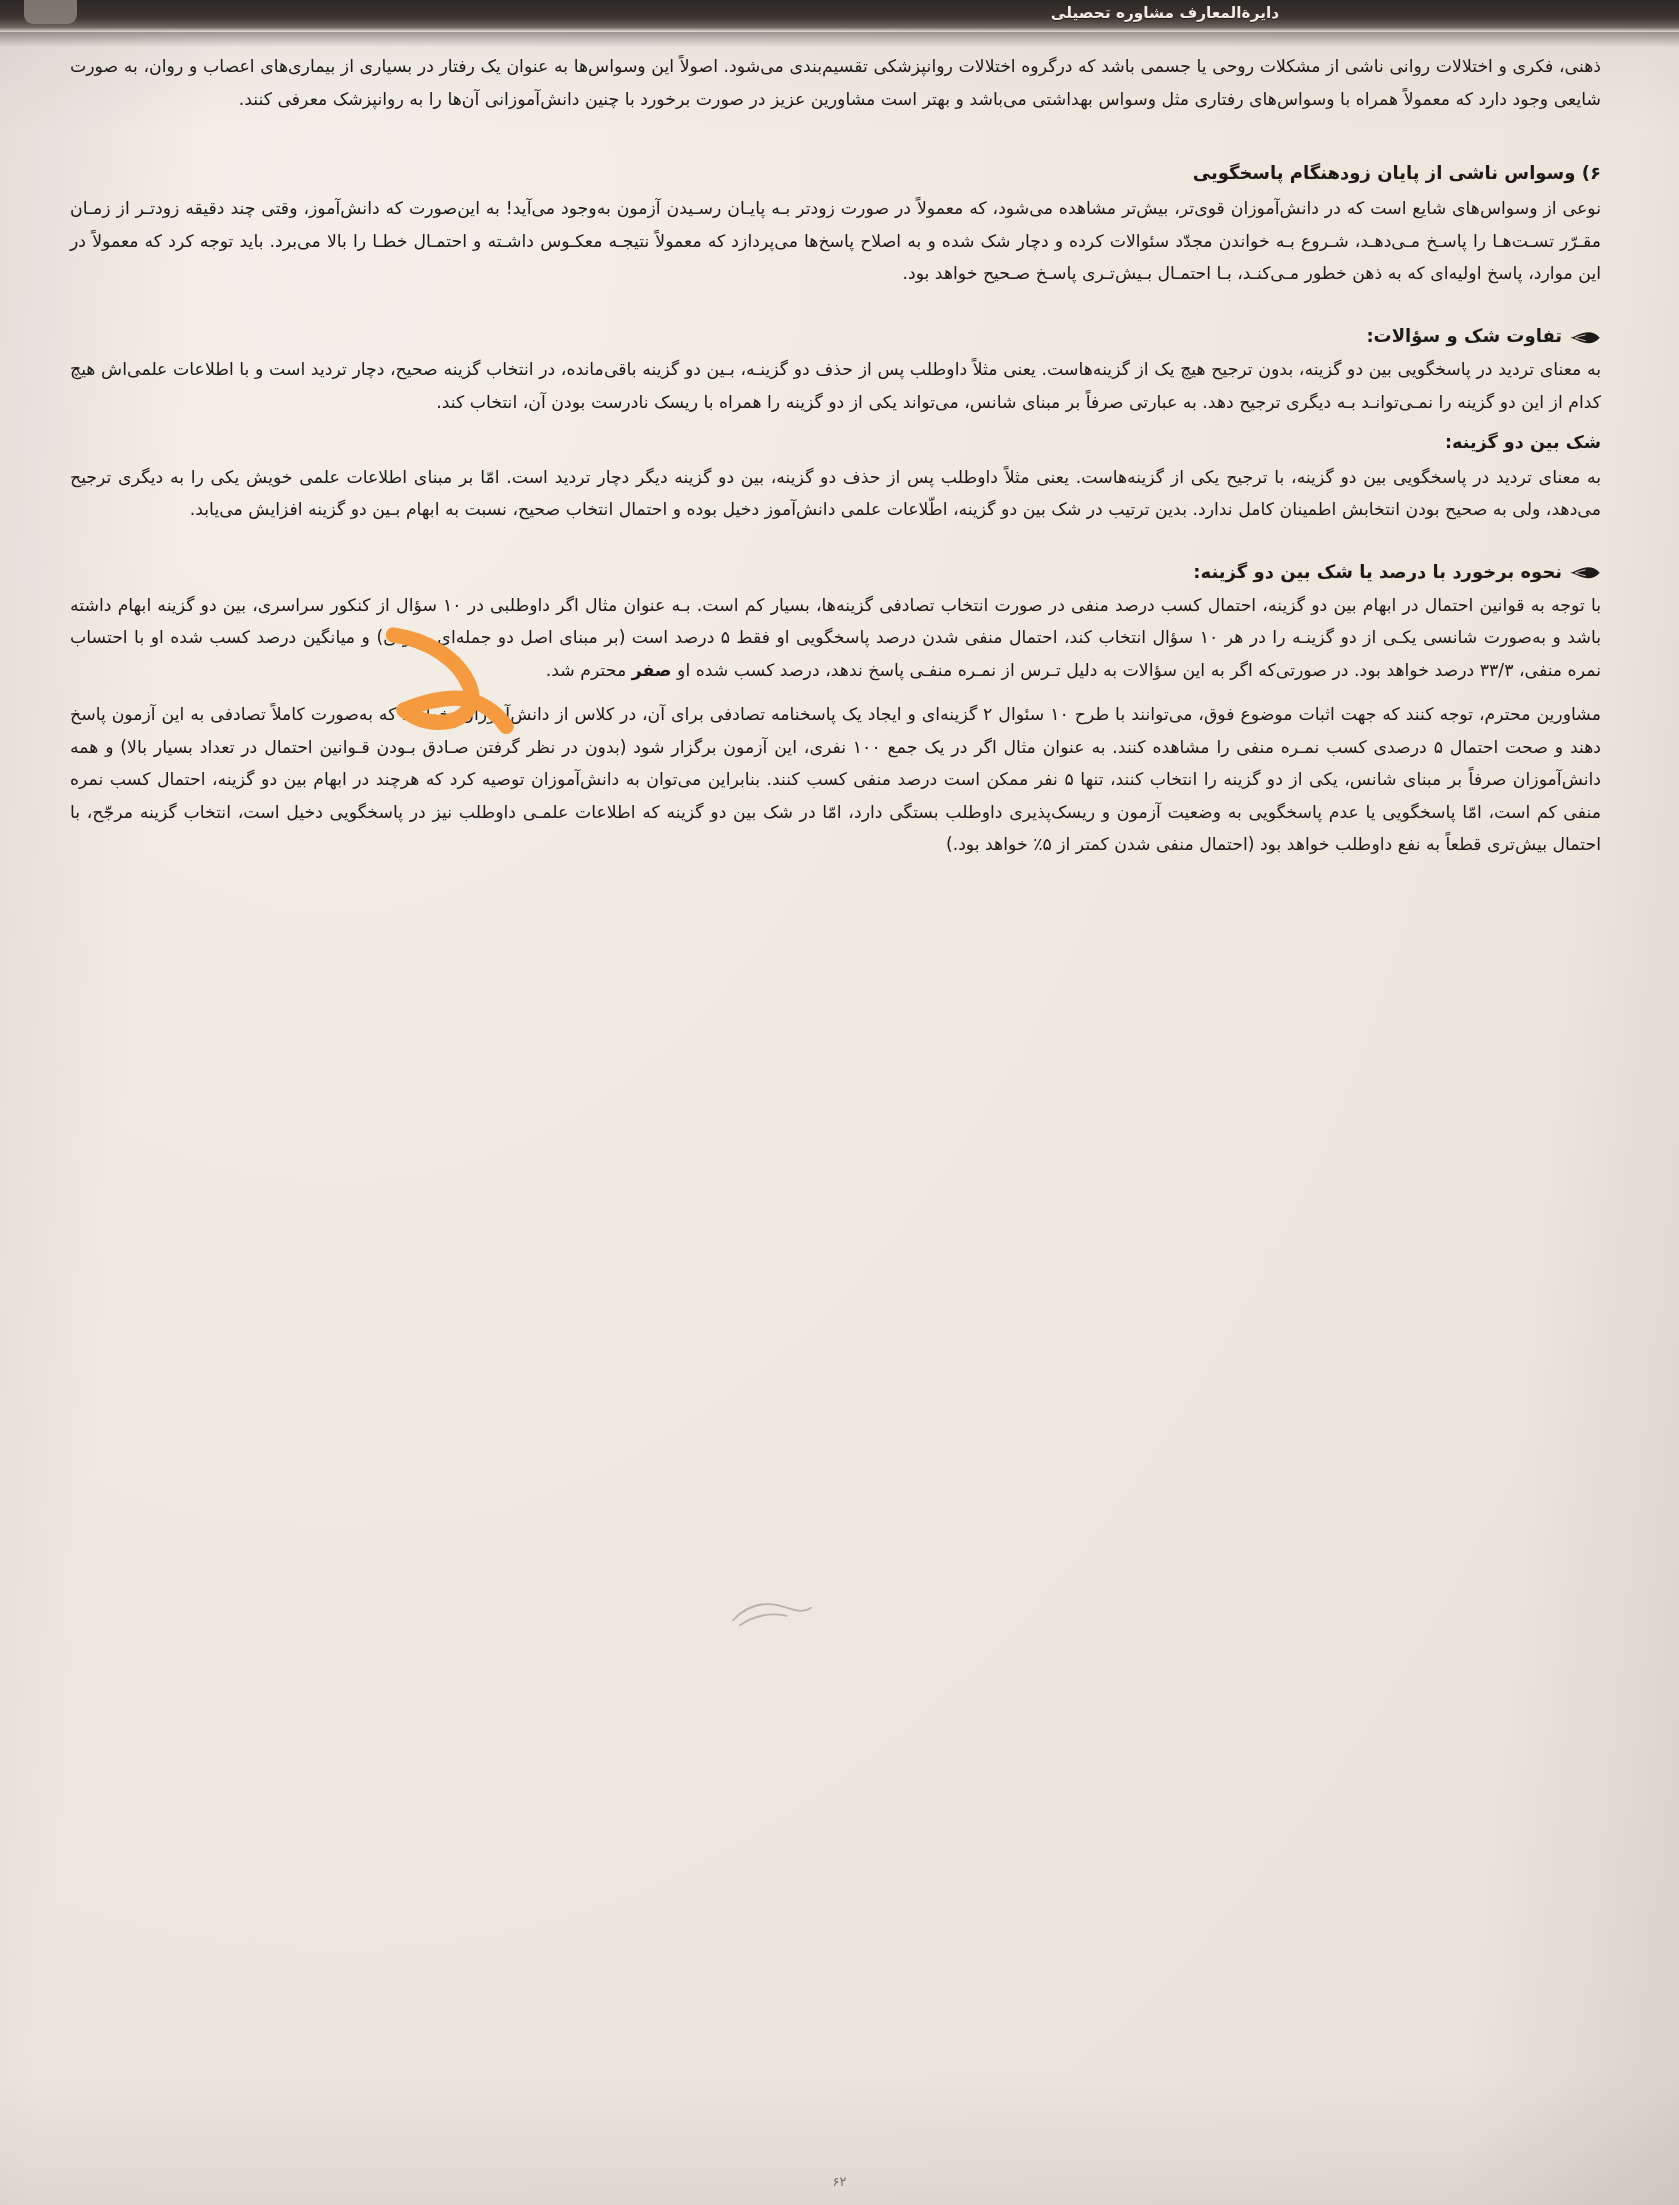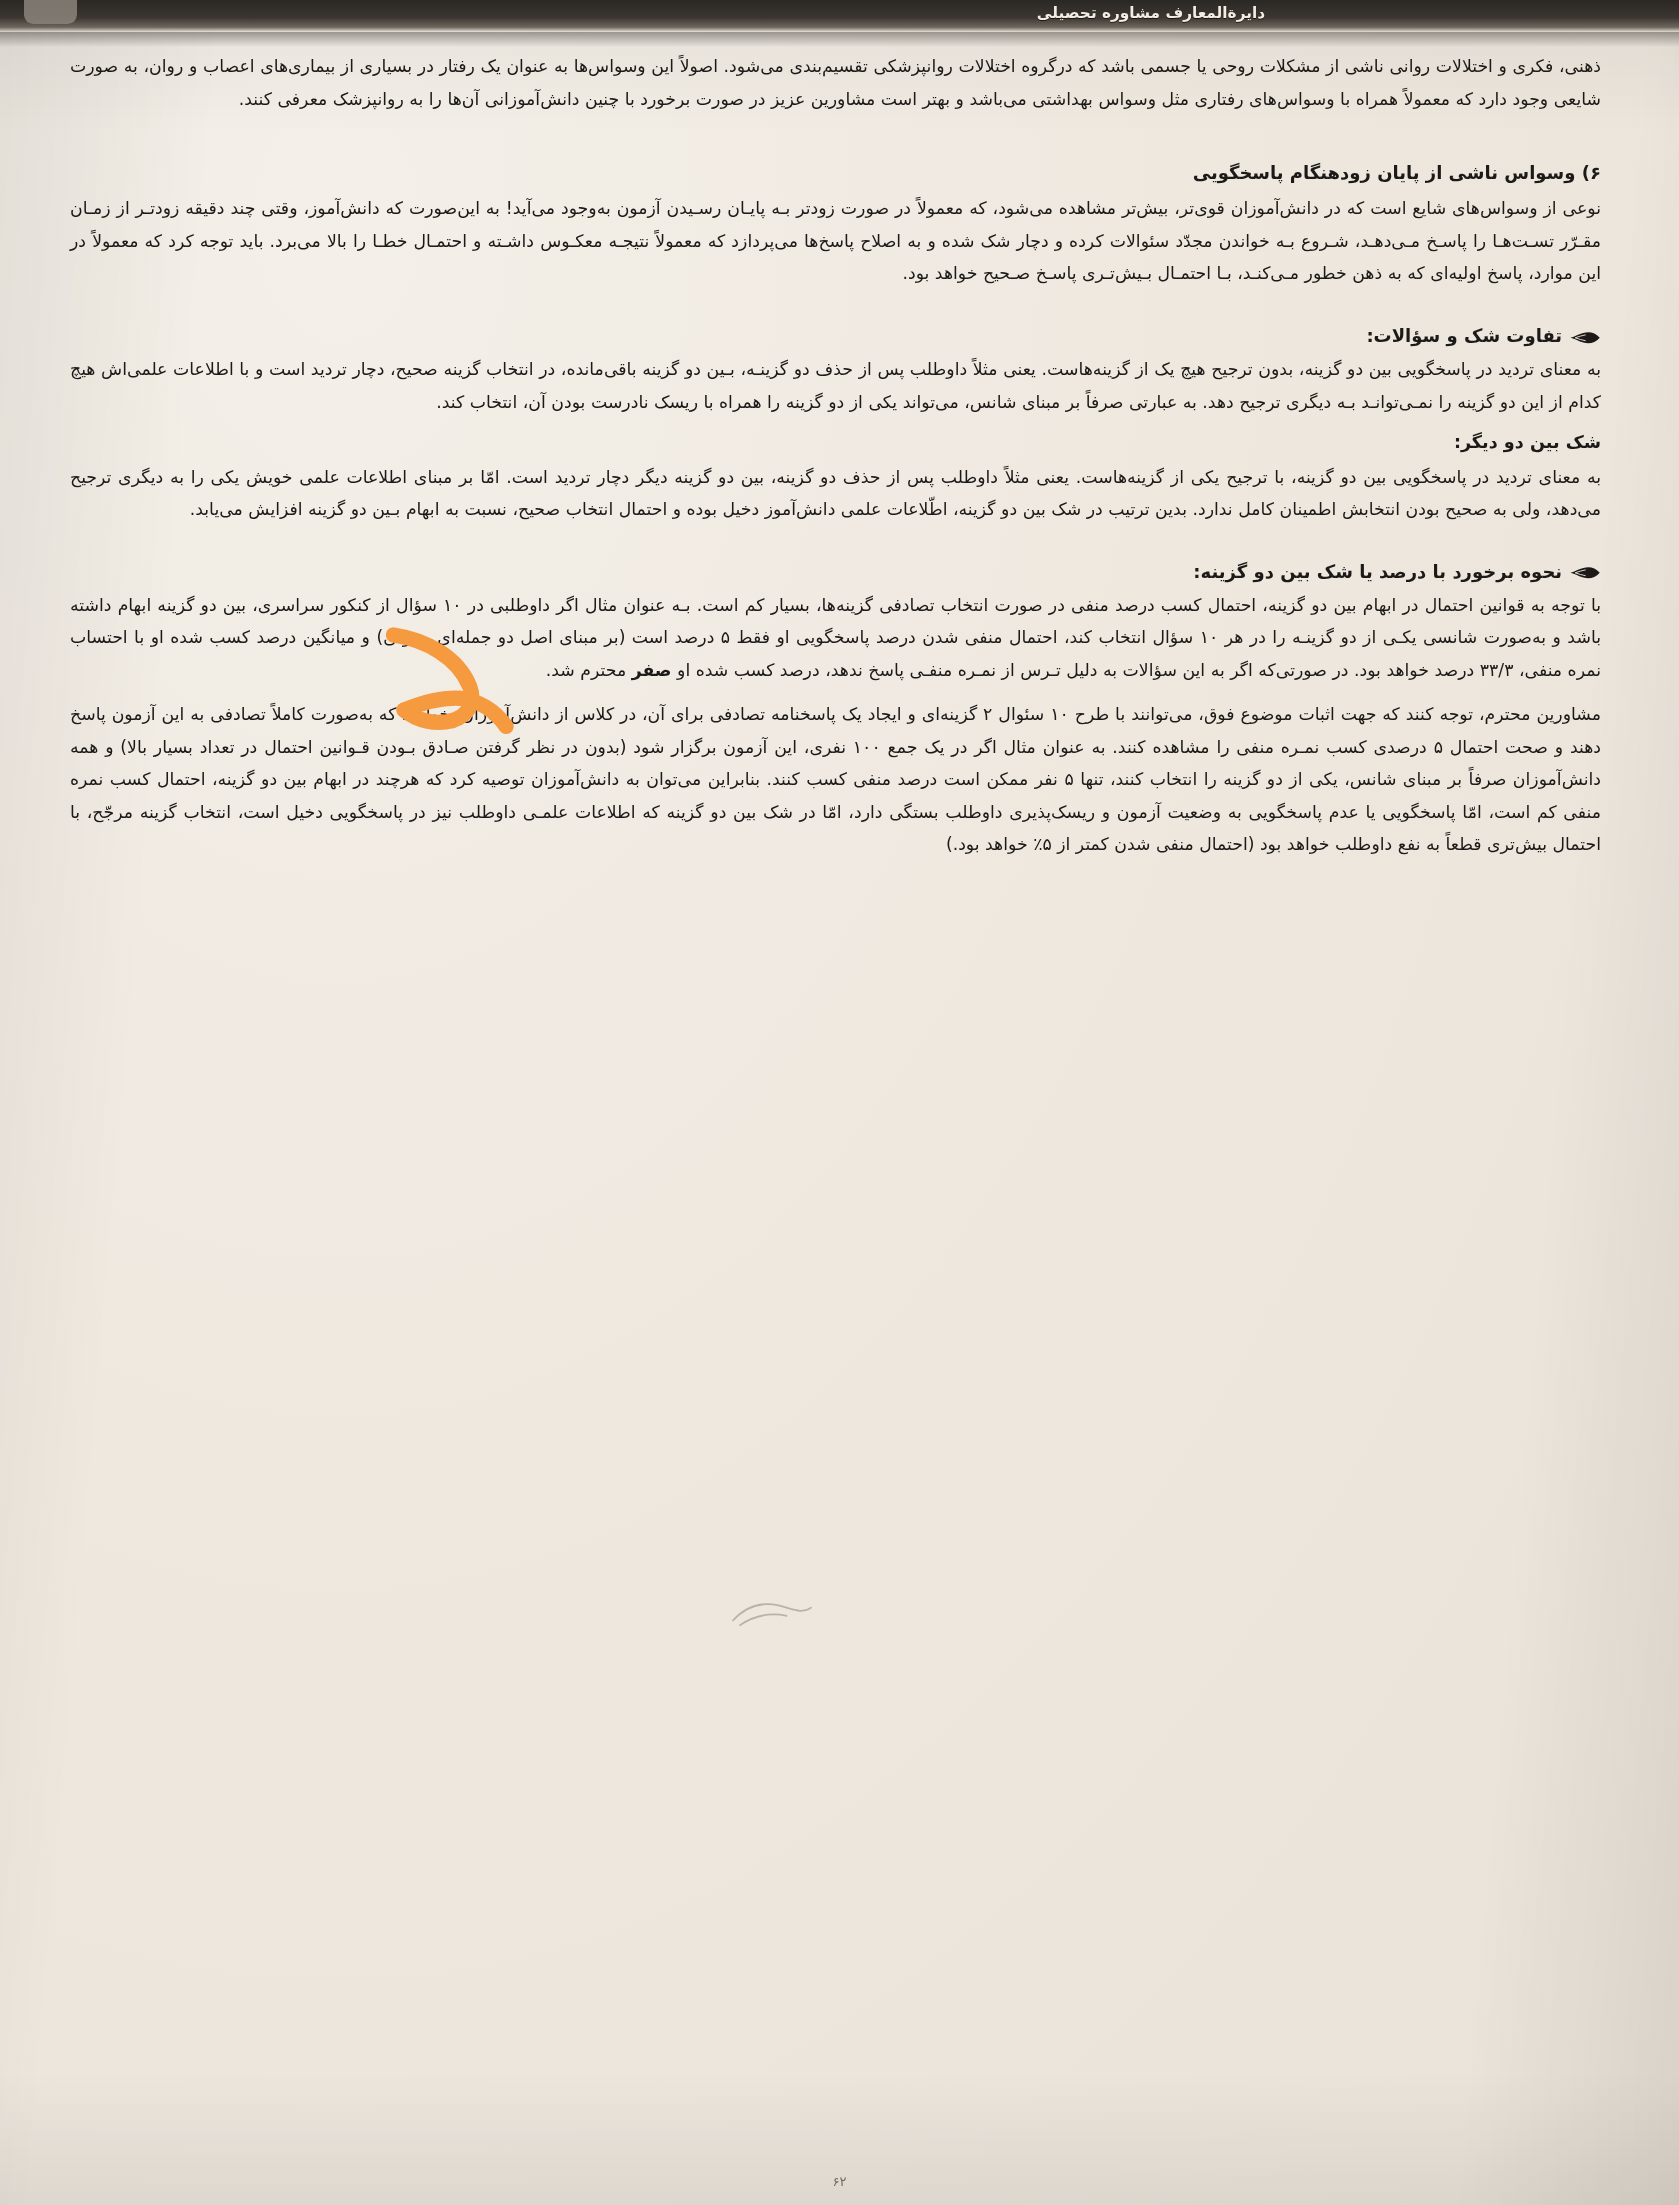--- a/index.html
+++ b/index.html
@@ -41,21 +41,21 @@
   .top-edge-shadow {
     position: absolute;
     top: 32px; left: 0; right: 0;
     height: 15.3px;
     background: linear-gradient(to bottom, rgba(60,54,48,0.45), rgba(60,54,48,0));
     z-index: 4;
   }
   .header-running {
     position: absolute;
     top: 3.5px;
-    right: 414px;
+    right: 400px;
     color: #f2ece2;
     font-size: 15.3px;
     font-weight: bold;
     letter-spacing: 0.3px;
     z-index: 6;
     direction: rtl;
     text-shadow: 0 0.6px 0.6px rgba(0,0,0,0.6);
   }
   .corner-smudge {
     position: absolute;
@@ -187,21 +187,21 @@
           <path d="M54 15 C46 6, 36 4, 26 7 C18 9, 12 13, 4 15 C12 17, 18 21, 26 23 C36 26, 46 24, 54 15 Z" fill="#1c1a18"></path>
           <path d="M30 10 C24 11, 18 13, 12 15 C18 17, 24 19, 30 20" fill="none" stroke="#e9e2d8" stroke-width="1.6"></path>
         </svg>
       </span>
       <h2 class="section-title" style="margin:0;">تفاوت شک و سؤالات:</h2>
     </div>
 
 
     <p class="para">به معنای تردید در پاسخگویی بین دو گزینه، بدون ترجیح هیچ یک از گزینه‌هاست. یعنی مثلاً داوطلب پس از حذف دو گزینـه، بـین دو گزینه باقی‌مانده، در انتخاب گزینه صحیح، دچار تردید است و با اطلاعات علمی‌اش هیچ کدام از این دو گزینه را نمـی‌توانـد بـه دیگری ترجیح دهد. به عبارتی صرفاً بر مبنای شانس، می‌تواند یکی از دو گزینه را همراه با ریسک نادرست بودن آن، انتخاب کند.</p>
 
-    <h3 class="sub-title">شک بین دو دیگر:</h3>
+    <h3 class="sub-title">شک بین دو گزینه:</h3>
 
     <p class="para">به معنای تردید در پاسخگویی بین دو گزینه، با ترجیح یکی از گزینه‌هاست. یعنی مثلاً داوطلب پس از حذف دو گزینه، بین دو گزینه دیگر دچار تردید است. امّا بر مبنای اطلاعات علمی خویش یکی را به دیگری ترجیح می‌دهد، ولی به صحیح بودن انتخابش اطمینان کامل ندارد. بدین ترتیب در شک بین دو گزینه، اطّلاعات علمی دانش‌آموز دخیل بوده و احتمال انتخاب صحیح، نسبت به ابهام بـین دو گزینه افزایش می‌یابد.</p>
 
     <div class="spacer-lg"></div>
 
     <div class="title-with-icon">
       <span class="pointer-icon">
         <svg width="33" height="17.6" viewBox="0 0 56 30" xmlns="http://www.w3.org/2000/svg">
           <path d="M54 15 C46 6, 36 4, 26 7 C18 9, 12 13, 4 15 C12 17, 18 21, 26 23 C36 26, 46 24, 54 15 Z" fill="#1c1a18"></path>
           <path d="M30 10 C24 11, 18 13, 12 15 C18 17, 24 19, 30 20" fill="none" stroke="#e9e2d8" stroke-width="1.6"></path>

